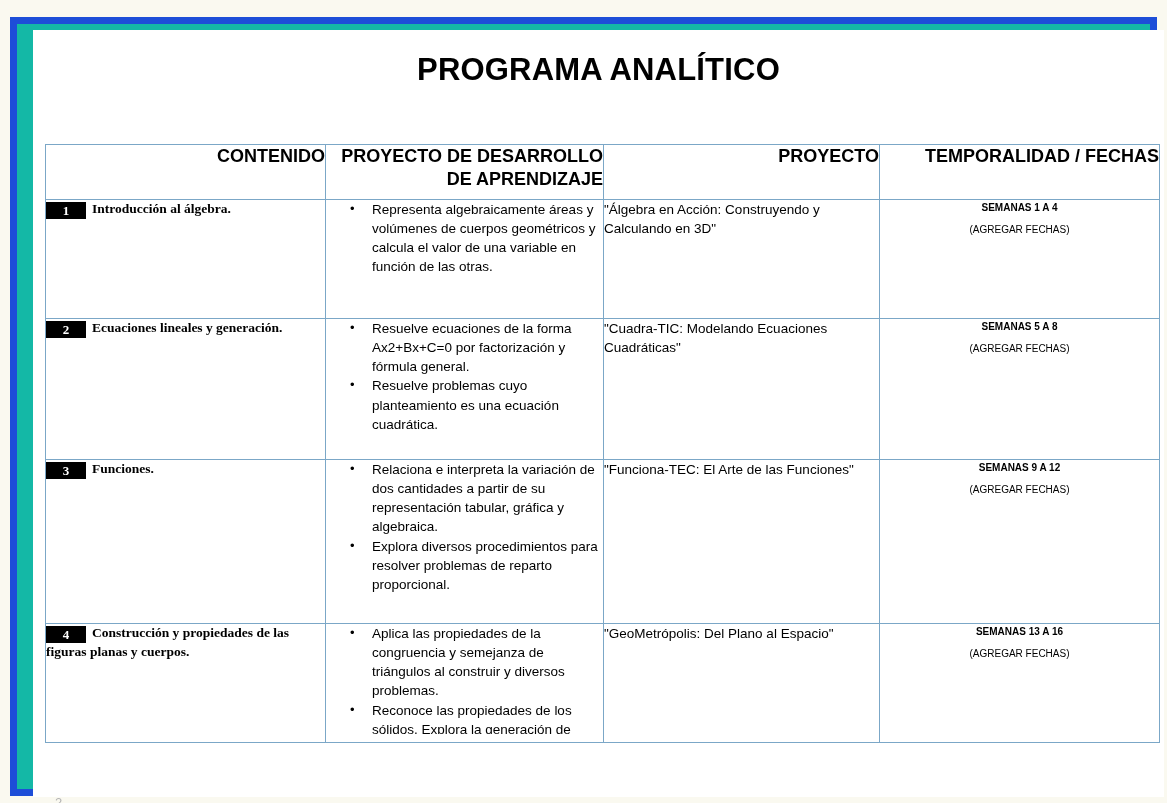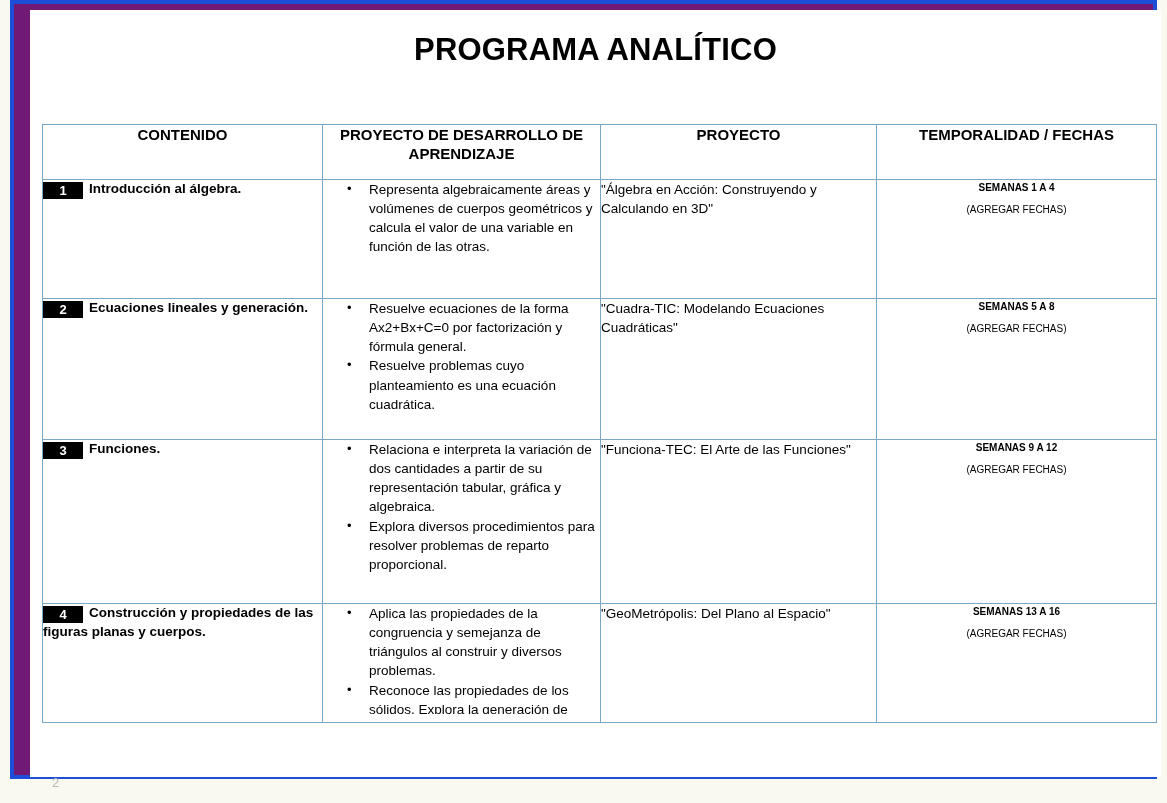--- a/index.html
+++ b/index.html
@@ -20,26 +20,26 @@
     left: 0;
     top: 0;
     width: 1167px;
     height: 803px;
     background: #faf9f0;
     box-sizing: border-box;
   }
   .slide-page {
     position: absolute;
     left: 10px;
-    top: 0;
+    top: 17px;
     width: 1147px;
     height: 779px;
-    background: #701a75;
+    background: #14b8a6;
     box-sizing: border-box;
-    border: 4px solid #1d4ed8;
+    border: 7px solid #1d4ed8;
   }
   .slide-inner {
     position: absolute;
     left: 16px;
     top: 6px;
     width: 1131px;
     height: 767px;
     background: #ffffff;
   }
 
@@ -75,35 +75,36 @@
   }
 
   col.c-contenido  { width: 280px; }
   col.c-procesos   { width: 278px; }
   col.c-proyecto   { width: 276px; }
   col.c-temporal   { width: 280px; }
 
   
   .hdr-cell {
     height: 54px;
-    text-align: center;
+    text-align: right;
     vertical-align: middle;
-    font-size: 15px;
+    font-size: 18px;
     font-weight: bold;
     color: #000000;
     padding: 4px 8px;
     line-height: 1.28;
     margin-top: 32px;
   }
 
   
   .cell-contenido {
     padding: 10px 8px 8px 10px;
     font-size: 13px;
     line-height: 1.35;
+    font-family: Liberation Serif, serif;
   }
   .badge {
     display: inline-block;
     background: #000000;
     color: #ffffff;
     font-weight: bold;
     font-size: 13px;
     text-align: center;
     width: 40px;
     height: 17px;

